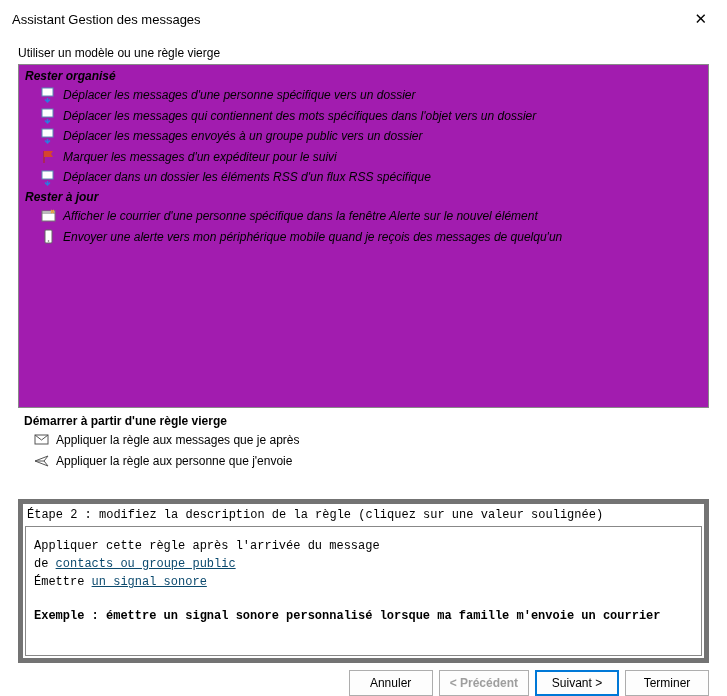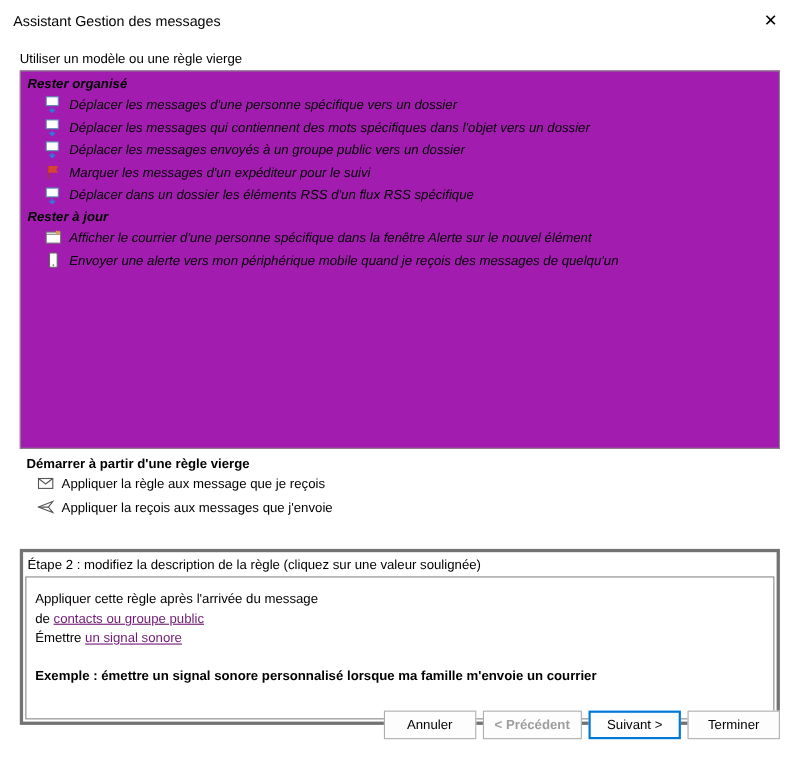--- a/index.html
+++ b/index.html
@@ -79,39 +79,40 @@
     flex-shrink: 0;
     display: inline-flex;
     align-items: center;
     justify-content: center;
   }
   .icon svg { width: 16px; height: 16px; }
   .step2-label {
     margin-top: 48px;
   }
   .highlight-red {
-    border: 3px solid #737373;
+    border: 5px solid #737373;
     padding: 2px;
     margin-top: -22px;
+    font-family: Liberation Mono, monospace;
   }
   .highlight-red .step2-inner-label {
     padding: 2px 2px 4px 2px;
   }
   .desc-box {
     border: 1px solid #888;
     background: #fff;
     padding: 10px 8px;
     height: 130px;
     line-height: 1.5;
   }
-  .desc-box a { color: #701a75; }
+  .desc-box a { color: #0c4a6e; }
   .example { font-weight: bold; margin-top: 16px; }
   .buttons {
     position: absolute;
-    bottom: 24px;
+    bottom: 0;
     right: 18px;
     display: flex;
     gap: 6px;
   }
   .btn {
     min-width: 84px;
     padding: 4px 10px;
     border: 1px solid #adadad;
     background: #fdfdfd;
     cursor: pointer;
@@ -214,31 +215,31 @@
   <div class="outside-group">
     <div class="group-header">Démarrer à partir d'une règle vierge</div>
 
     <div class="rule-item">
       <span class="icon">
         <svg viewBox="0 0 16 16">
             <rect x="1" y="3" width="13" height="9" fill="#fff" stroke="#555"></rect>
             <path d="M1 3 l6.5 5 6.5 -5" fill="none" stroke="#555"></path>
           </svg>
       </span>
-      <span>Appliquer la règle aux message que je reçois</span>
+      <span>Appliquer la règle aux messages que je après</span>
     </div>
 
     <div class="rule-item">
       <span class="icon">
         <svg viewBox="0 0 16 16">
             <path d="M1 8 l13 -5 -4 5 4 5 z" fill="none" stroke="#555"></path>
             <path d="M1 8 h9" stroke="#555"></path>
           </svg>
       </span>
-      <span>Appliquer la reçois aux messages que j'envoie</span>
+      <span>Appliquer la règle aux personne que j'envoie</span>
     </div>
   </div>
 
   <div class="step2-label"></div>
 
   <div class="highlight-red">
     <div class="step2-inner-label">Étape 2 : modifiez la description de la règle (cliquez sur une valeur soulignée)</div>
     <div class="desc-box">
       <div>Appliquer cette règle après l'arrivée du message</div>
       <div>

